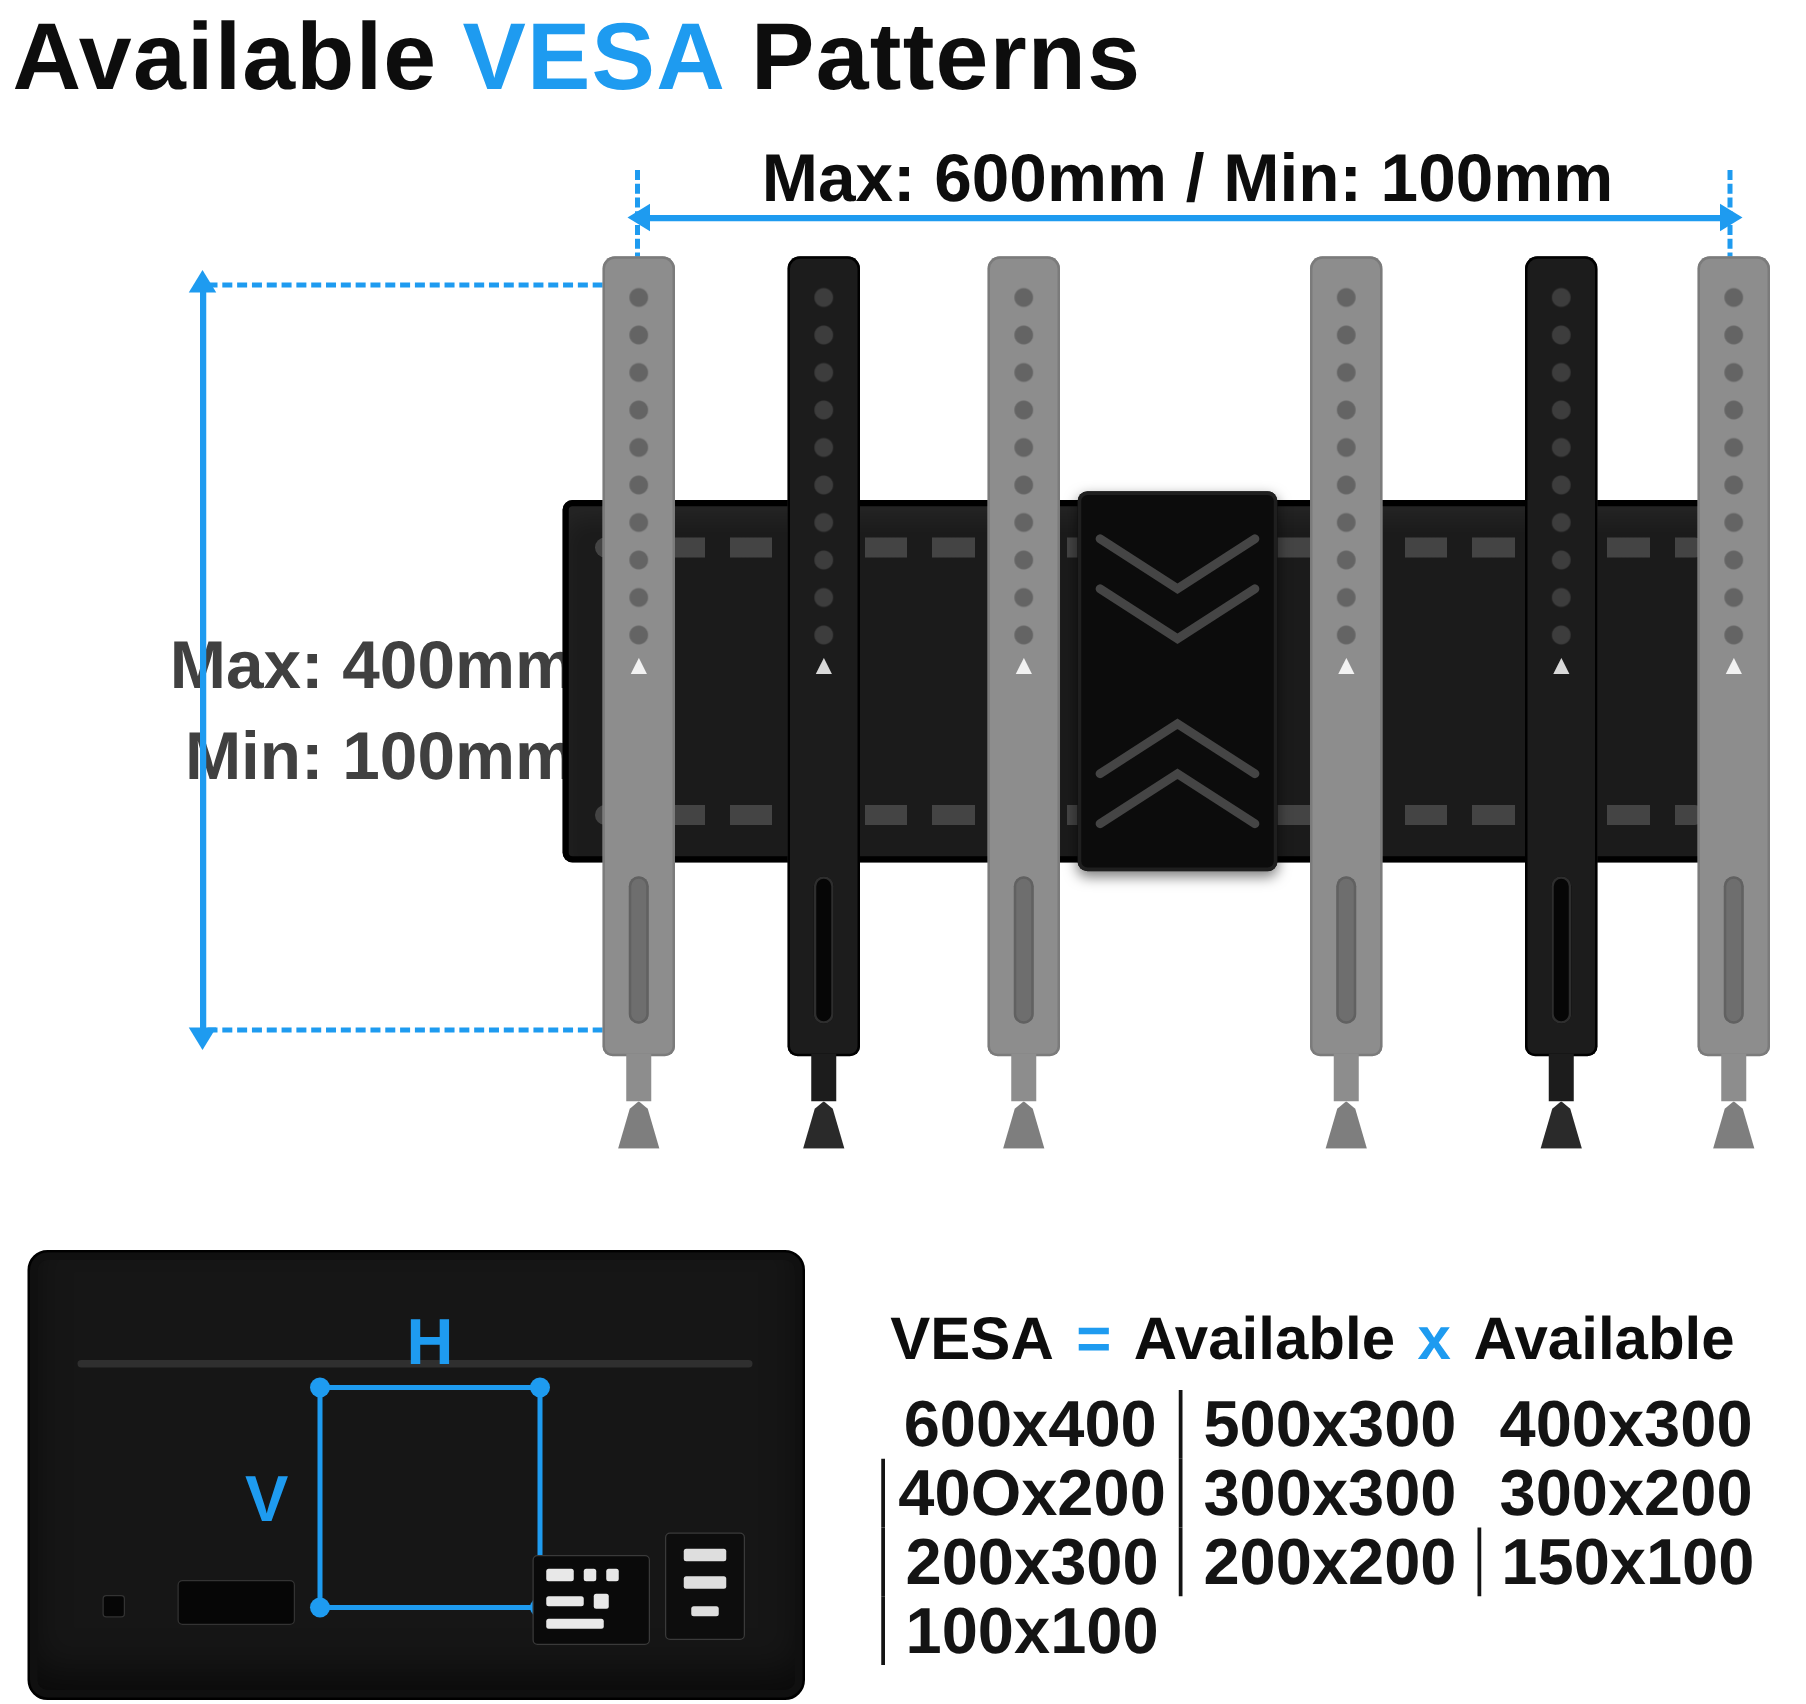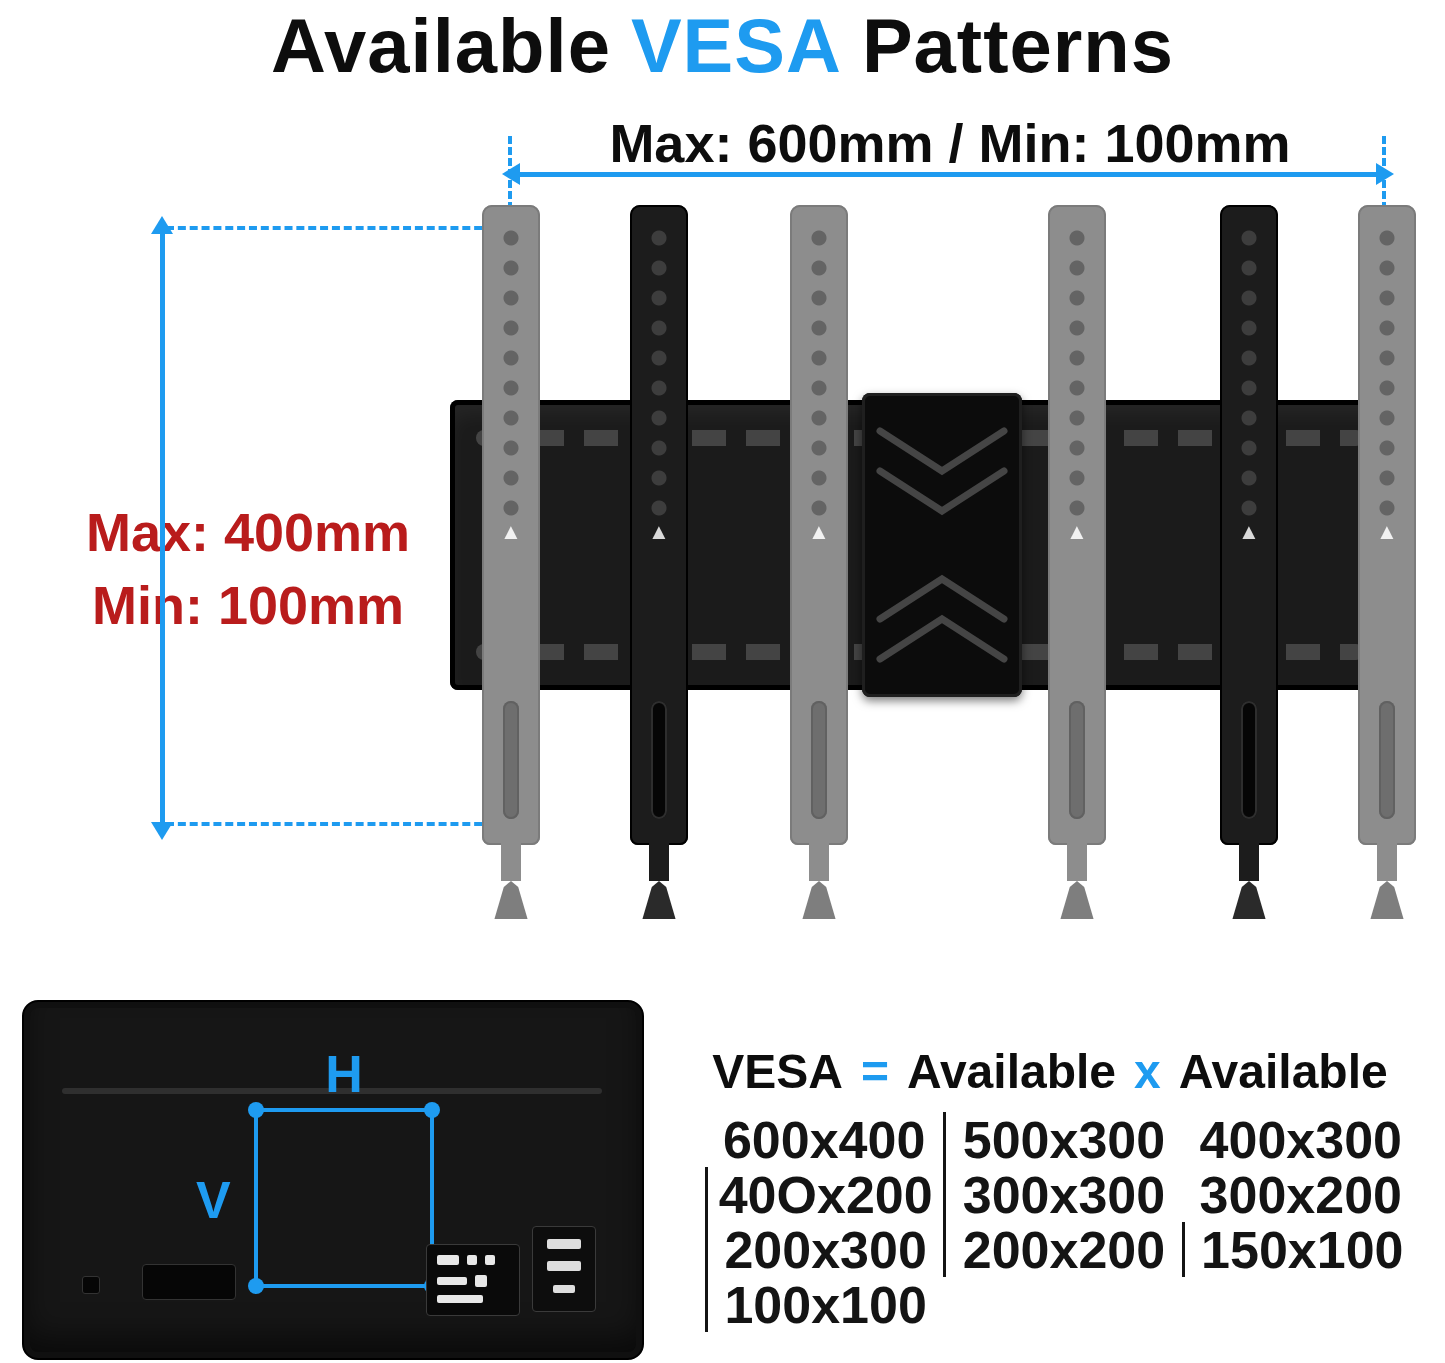--- a/index.html
+++ b/index.html
@@ -4,42 +4,42 @@
 <style>
   html,body{margin:0;padding:0;background:#ffffff;}
   .canvas{
     position:relative;width:1445px;height:1363px;background:#ffffff;overflow:hidden;
     font-family:"Liberation Sans", sans-serif;color:#111;
   }
   .accent{color:#1E9BF0;}
 
   
   .title{
-    position:absolute;top:2px;left:0;width:100%;text-align:center;
+    position:absolute;top:2px;left:0;width:100%;
     font-size:76px;font-weight:800;letter-spacing:1px;color:#0d0d0d;white-space:nowrap;
   }
   .title span{margin:0 10px;}
 
   
   .h-dim-label{
     position:absolute;top:112px;left:510px;width:880px;text-align:center;
     font-size:54px;font-weight:800;color:#0d0d0d;white-space:nowrap;
   }
   .h-arrow{position:absolute;top:172px;left:518px;width:860px;height:0;border-top:5px solid #1E9BF0;}
   .ah{position:absolute;width:0;height:0;}
   .ah-left{left:-16px;top:-14px;border:11px solid transparent;border-left:0;border-right:18px solid #1E9BF0;}
   .ah-right{right:-16px;top:-14px;border:11px solid transparent;border-right:0;border-left:18px solid #1E9BF0;}
   .dash-v{position:absolute;width:0;border-left:4px dashed #1E9BF0;}
   .dash-v-left{left:508px;top:136px;height:74px;}
   .dash-v-right{left:1382px;top:136px;height:74px;}
 
   
   .v-dim-label{
-    position:absolute;left:48px;top:496px;width:400px;text-align:center;
-    font-size:54px;font-weight:800;color:#b91c1c;line-height:1.35;
+    position:absolute;left:60px;top:496px;width:400px;text-align:right;
+    font-size:54px;font-weight:800;color:#404040;line-height:1.35;
   }
   .v-arrow{position:absolute;left:160px;top:232px;height:592px;width:0;border-left:5px solid #1E9BF0;}
   .av{position:absolute;width:0;height:0;}
   .av-top{top:-16px;left:-14px;border:11px solid transparent;border-top:0;border-bottom:18px solid #1E9BF0;}
   .av-bottom{bottom:-16px;left:-14px;border:11px solid transparent;border-bottom:0;border-top:18px solid #1E9BF0;}
   .dash-h{position:absolute;height:0;border-top:4px dashed #1E9BF0;}
   .dash-h-top{left:166px;top:226px;width:328px;}
   .dash-h-bottom{left:166px;top:822px;width:328px;}
 
   

